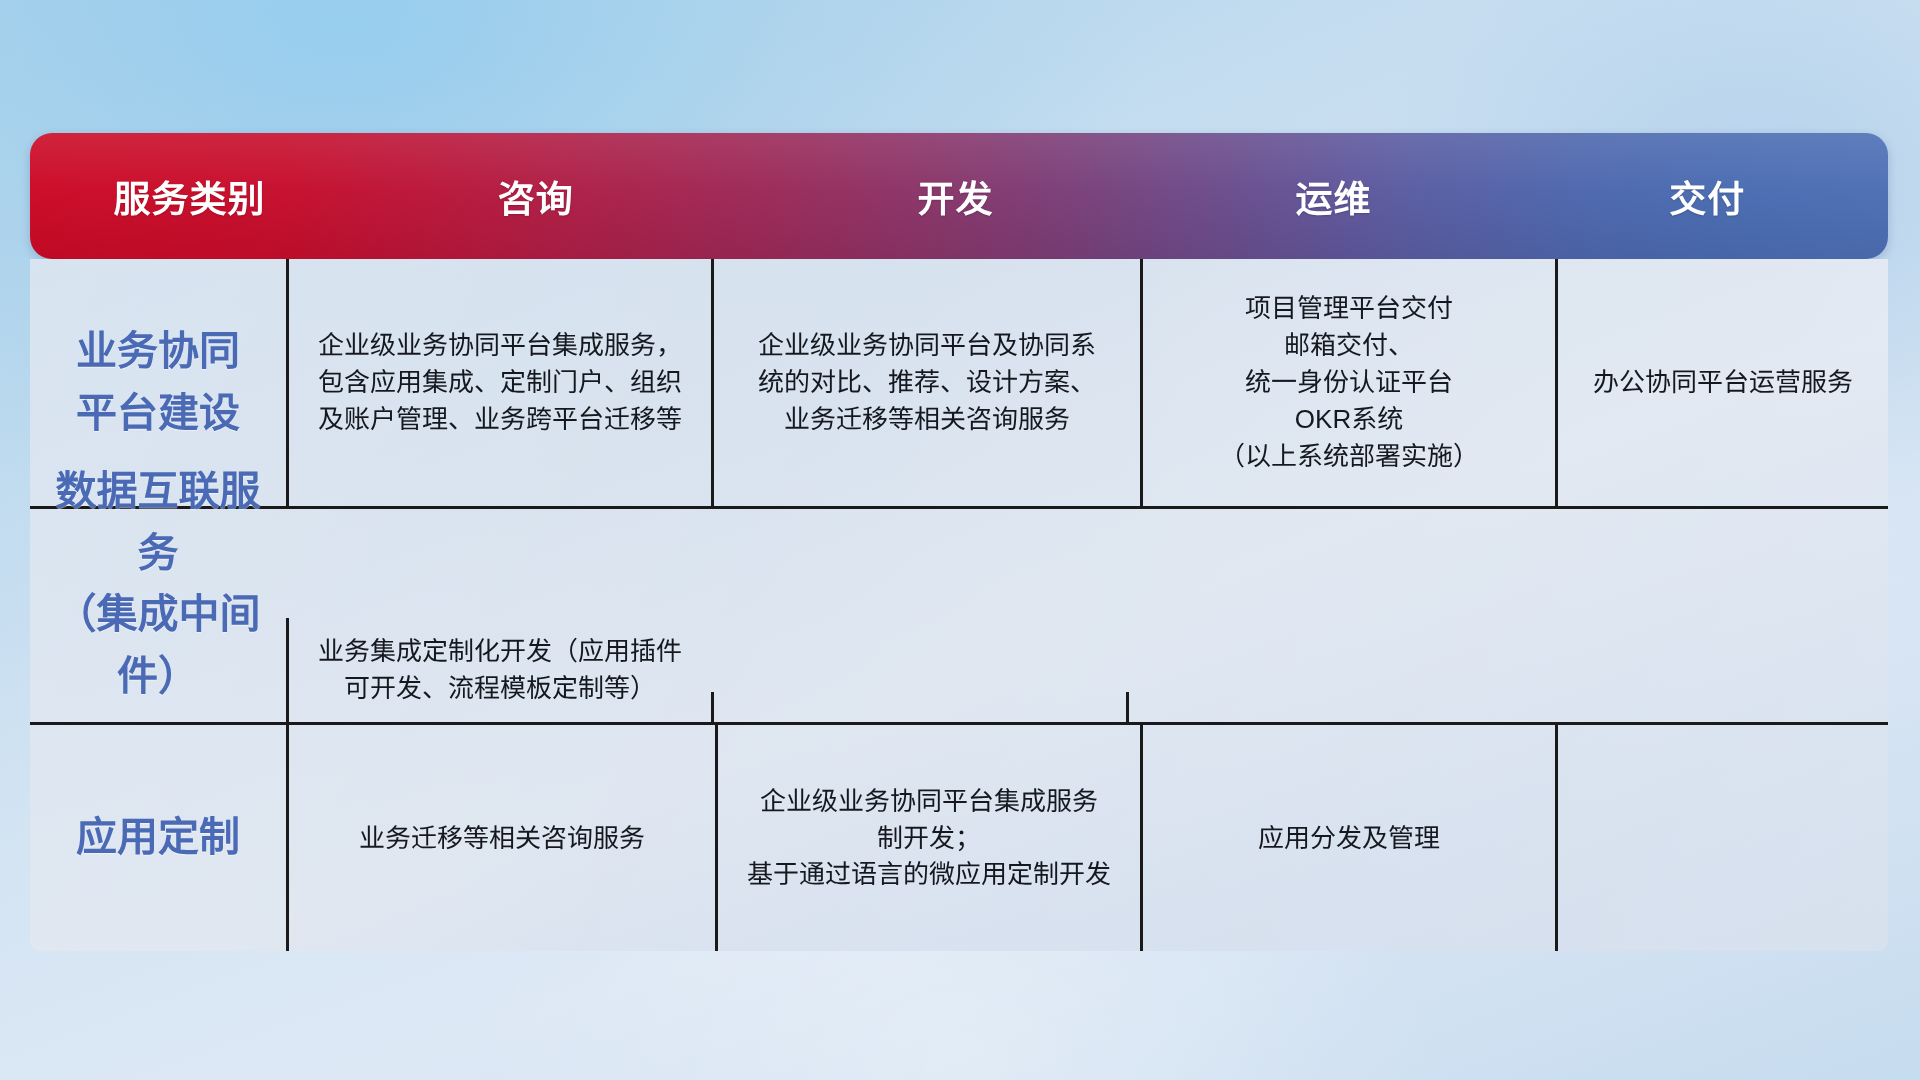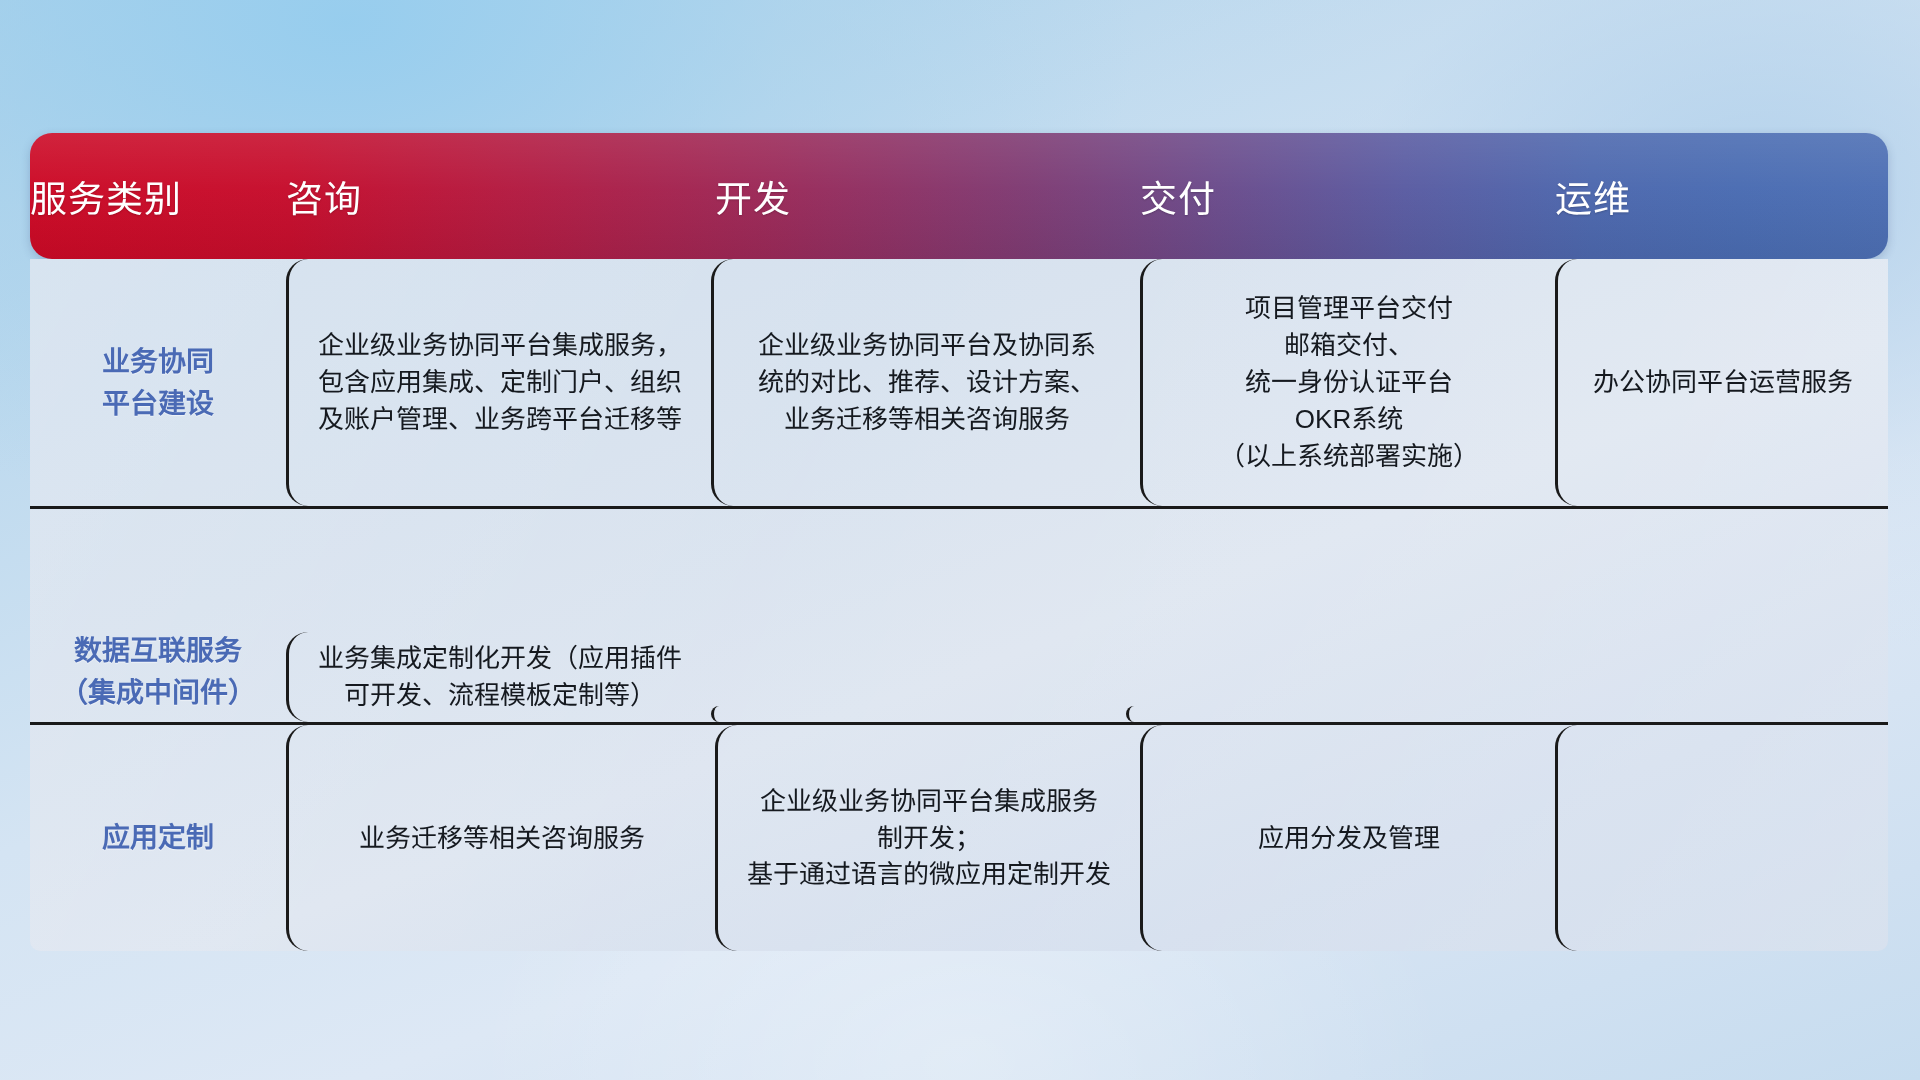--- a/index.html
+++ b/index.html
@@ -67,24 +67,25 @@
     position:absolute;
     inset:0;
     background: linear-gradient(180deg, rgba(255,255,255,0.10) 0%, rgba(255,255,255,0.02) 45%, rgba(0,0,0,0.06) 100%);
     pointer-events:none;
   }
   .th {
     position: relative;
     z-index: 2;
     color: #ffffff;
     font-size: 37px;
-    font-weight: normal;
-    text-align: left;
+    font-weight: bold;
+    text-align: center;
     letter-spacing: 1px;
     text-shadow: 0 1px 2px rgba(0,0,0,0.18);
+    margin-left: 48px;
   }
 
   
   .table-body {
     position: relative;
     height: 692px;
     background:
       linear-gradient(115deg, rgba(255,255,255,0.18) 0%, rgba(255,255,255,0.05) 40%, rgba(255,255,255,0.22) 100%),
       linear-gradient(160deg, #cfdeed 0%, #d6e1ee 30%, #dde5f0 55%, #d2dded 80%, #ccd9ea 100%);
     border-bottom-left-radius: 10px;
@@ -101,34 +102,33 @@
   .row.r3 { height: 226px; }
   .row.r1, .row.r2 {
     border-bottom: 3px solid #1a1a1a;
   }
 
   .cell {
     box-sizing: border-box;
     display: flex;
     align-items: center;
     justify-content: center;
-    padding: 8px 14px;
+    padding: 15px 14px;
     text-align: center;
     color: #15191f;
     font-size: 26px;
     line-height: 1.42;
     white-space: pre-line;
-    border-radius: 22px;
   }
   .cell.vline { border-left: 3px solid #1a1a1a; }
 
   .cell.label {
     color: #4a6ab5;
     font-weight: bold;
-    font-size: 28px;
+    font-size: 41px;
     line-height: 1.5;
     text-shadow: 0 1px 1px rgba(255,255,255,0.55);
   }
 
   
   .c1 { width: 256px; }
   .c2 { width: 429px; }
   .c3 { width: 425px; }
   .c4 { width: 415px; }
   .c5 { width: 333px; }
@@ -137,22 +137,22 @@
 <body>
 
 <div id="page-bg"></div>
 
 <div id="table-wrap">
 
   <div class="table-header">
     <div class="th c1">服务类别</div>
     <div class="th c2">咨询</div>
     <div class="th c3">开发</div>
+    <div class="th c5">运维</div>
     <div class="th c4">交付</div>
-    <div class="th c5">运维</div>
   </div>
 
   <div class="table-body">
 
     <div class="row r1">
       <div class="cell label c1">业务协同
 平台建设</div>
       <div class="cell c3 vline">企业级业务协同平台集成服务，
 包含应用集成、定制门户、组织
 及账户管理、业务跨平台迁移等</div>

